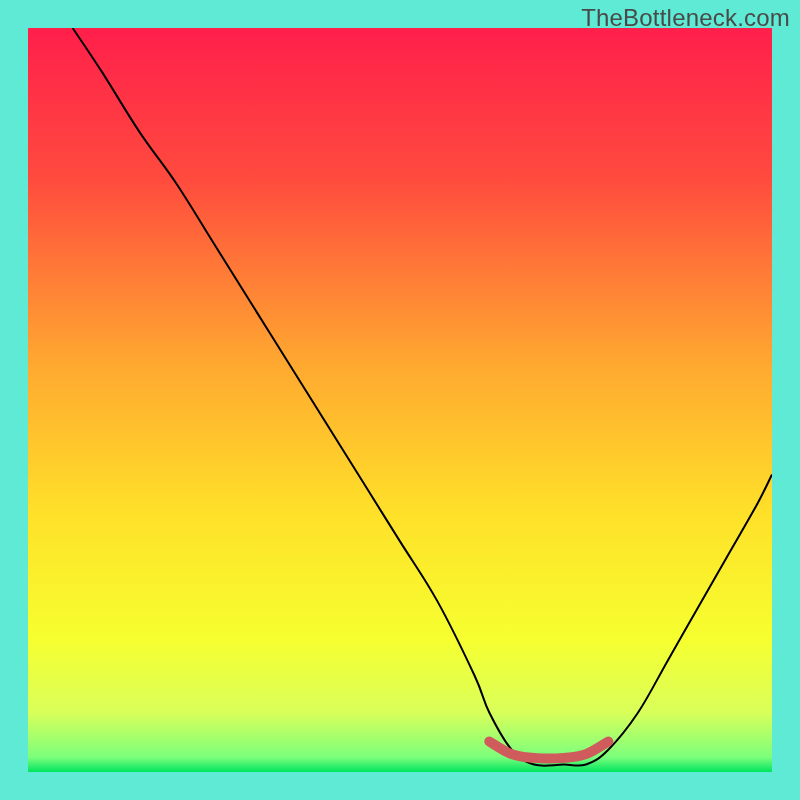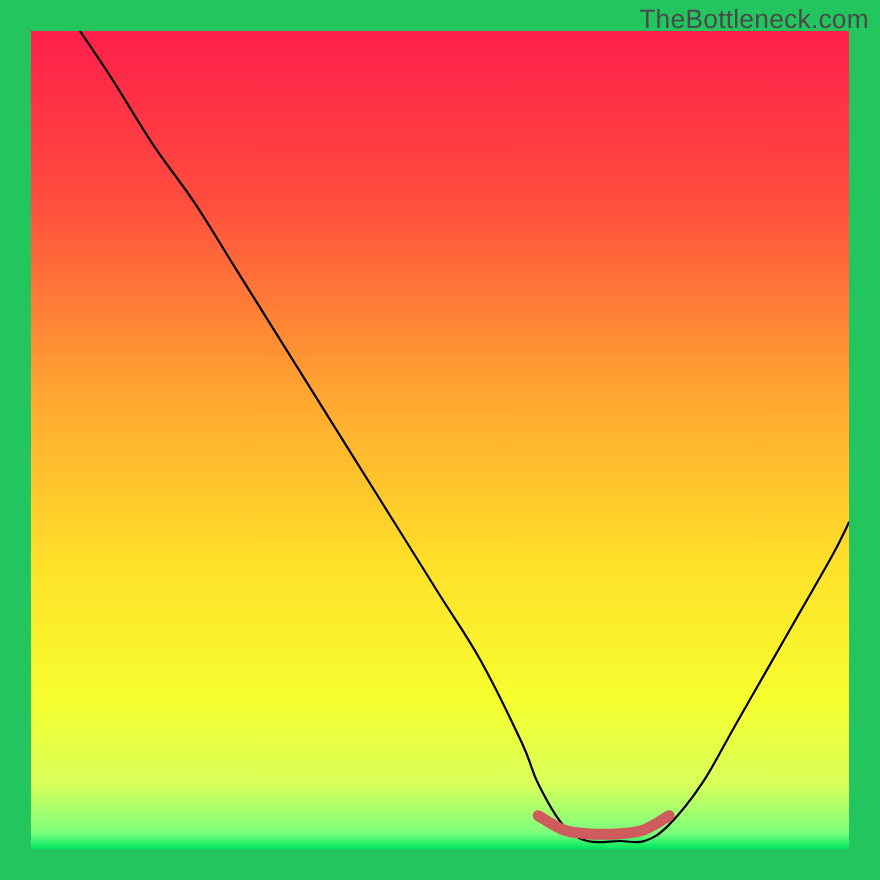--- a/index.html
+++ b/index.html
@@ -1,21 +1,21 @@
 <!DOCTYPE html>
 <html><head>
 <meta charset="utf-8">
 <style>
   * { margin: 0; padding: 0; box-sizing: border-box; }
   html, body { width: 800px; height: 800px; background: #000; overflow: hidden; }
   .frame {
     position: relative;
     width: 800px;
     height: 800px;
-    background: #22c55e;
+    background: #5eead4;
   }
   .watermark {
     position: absolute;
     top: 4px;
     right: 10px;
     color: #4a4a4a;
     font-family: Arial, Helvetica, sans-serif;
     font-size: 24px;
     font-weight: 500;
     letter-spacing: 0.2px;

